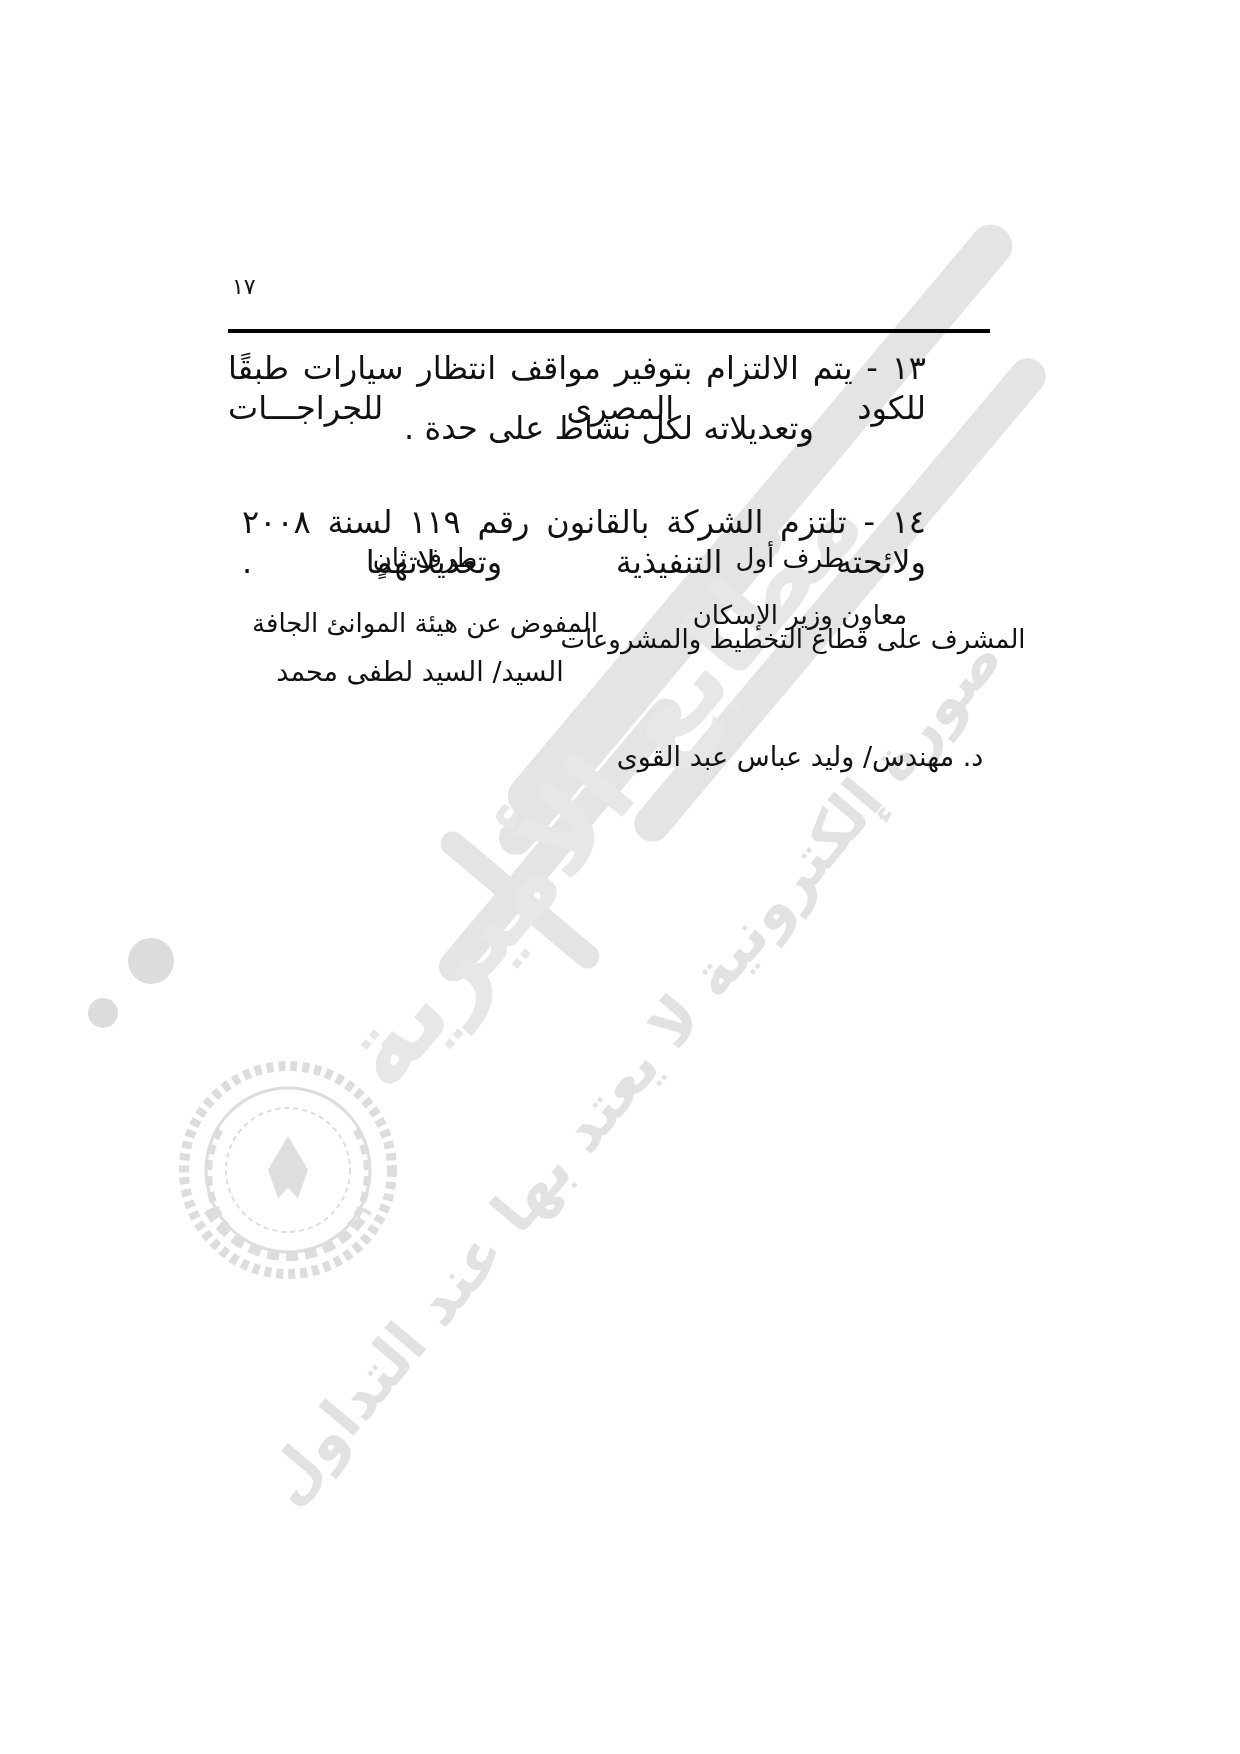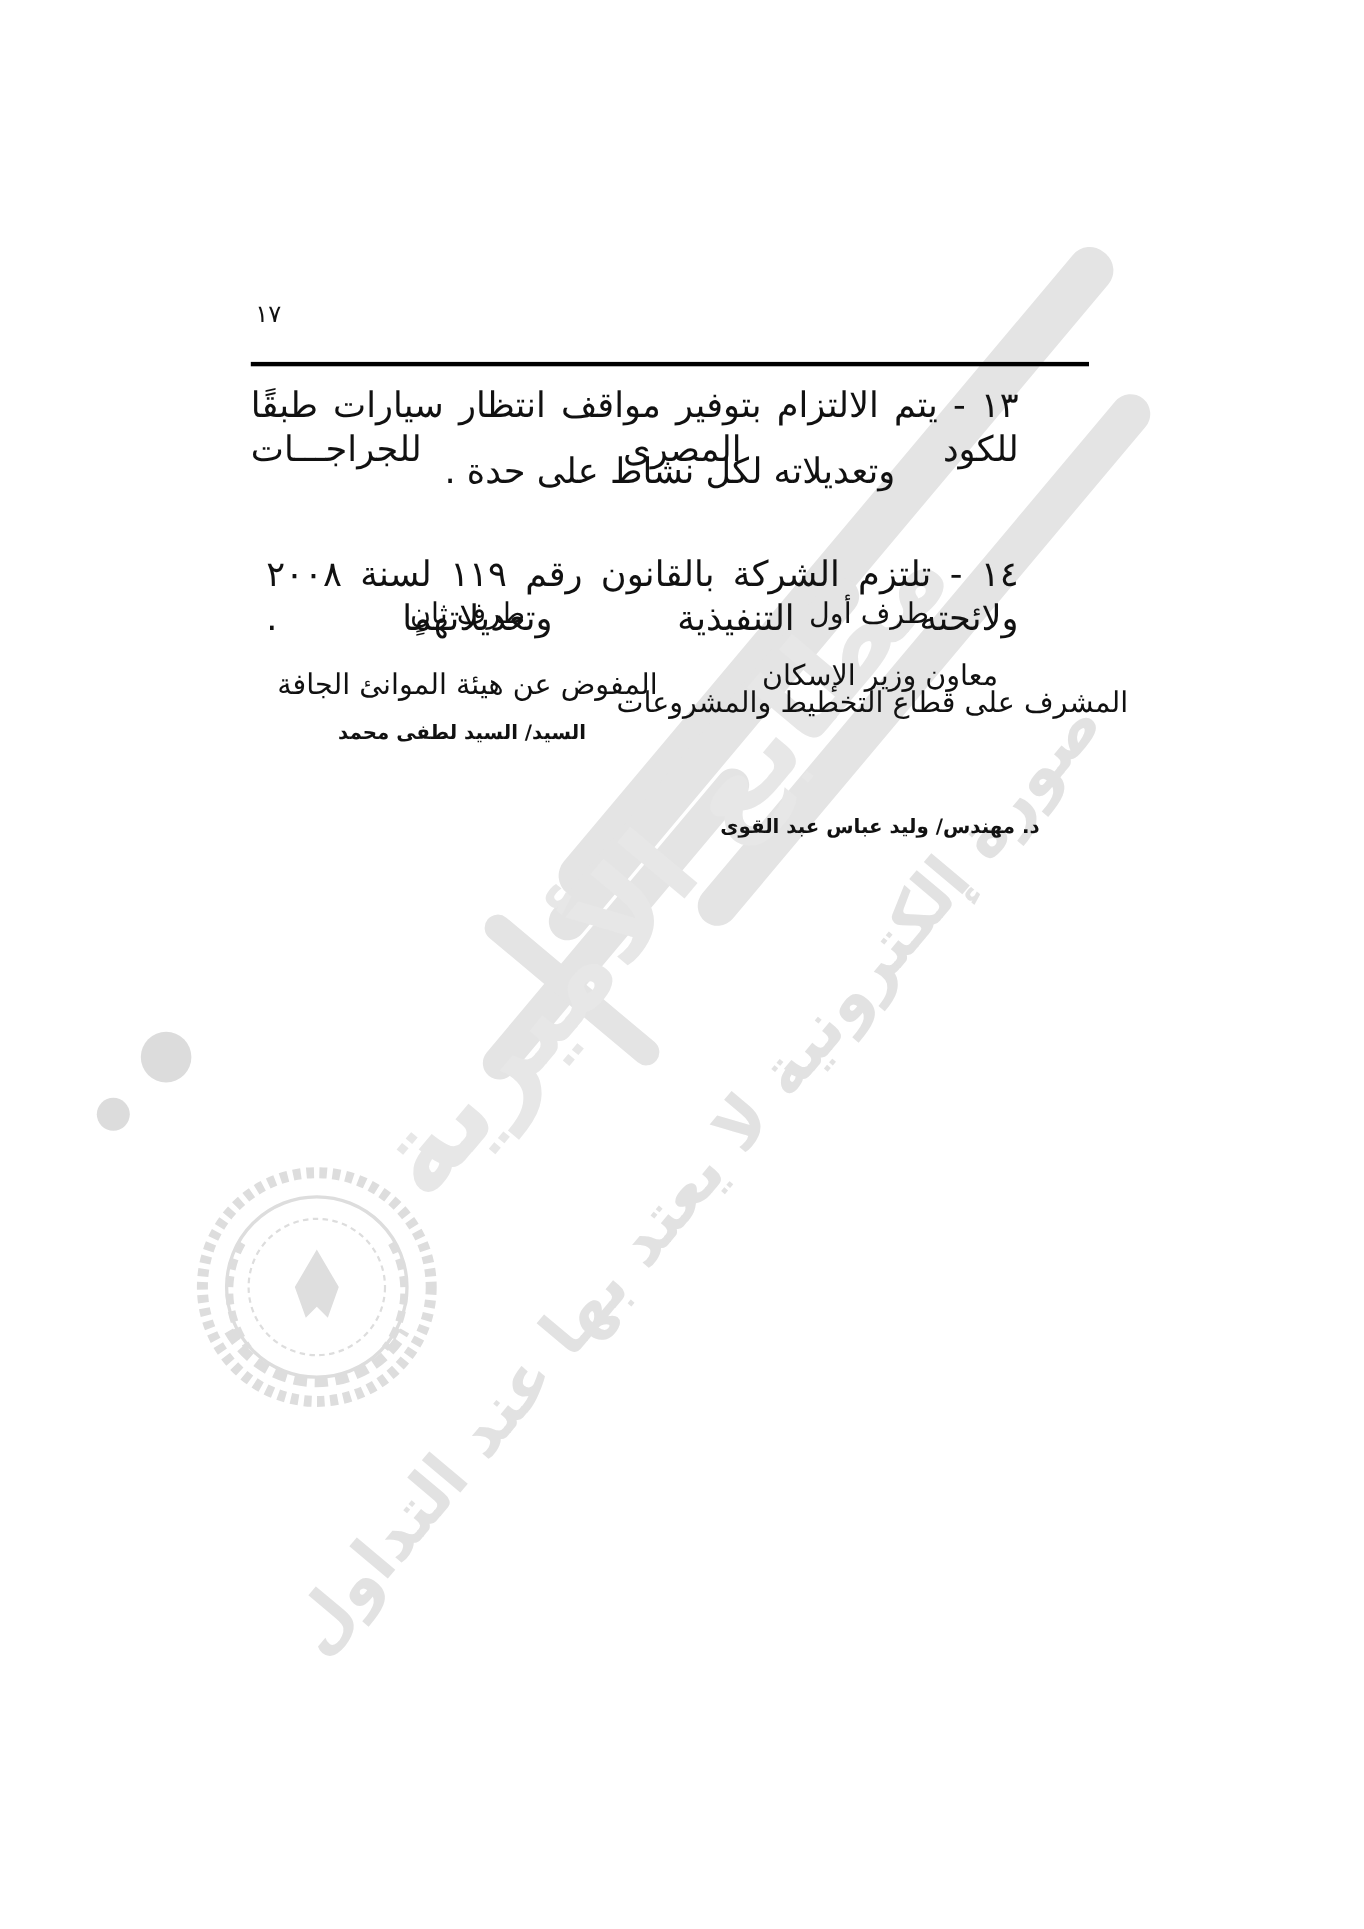--- a/index.html
+++ b/index.html
@@ -55,21 +55,21 @@
     position:absolute;width:100%;
     font-size:32px;line-height:40px;white-space:normal;
   }
   .l1{top:348px;text-align:justify;text-align-last:justify;padding-right:64px;box-sizing:border-box;}
   .l2{top:408px;text-align:center;}
   .l3{top:466px;text-align:justify;text-align-last:justify;padding-right:64px;padding-left:14px;box-sizing:border-box;margin-top:36px;}
   .sig{
     position:absolute;transform:translateX(-50%);
     font-size:26px;white-space:nowrap;text-align:center;
   }
-  .sig.bold{font-weight:bold;font-size:18px;}
+  .sig.bold{font-weight:normal;font-size:27px;}
 </style>
 </head>
 <body>
 
 <div class="page">
 
   <div class="wm">
     <div class="wm-bar b1"></div>
     <div class="wm-bar b2"></div>
     <div class="wm-bar b3"></div>

